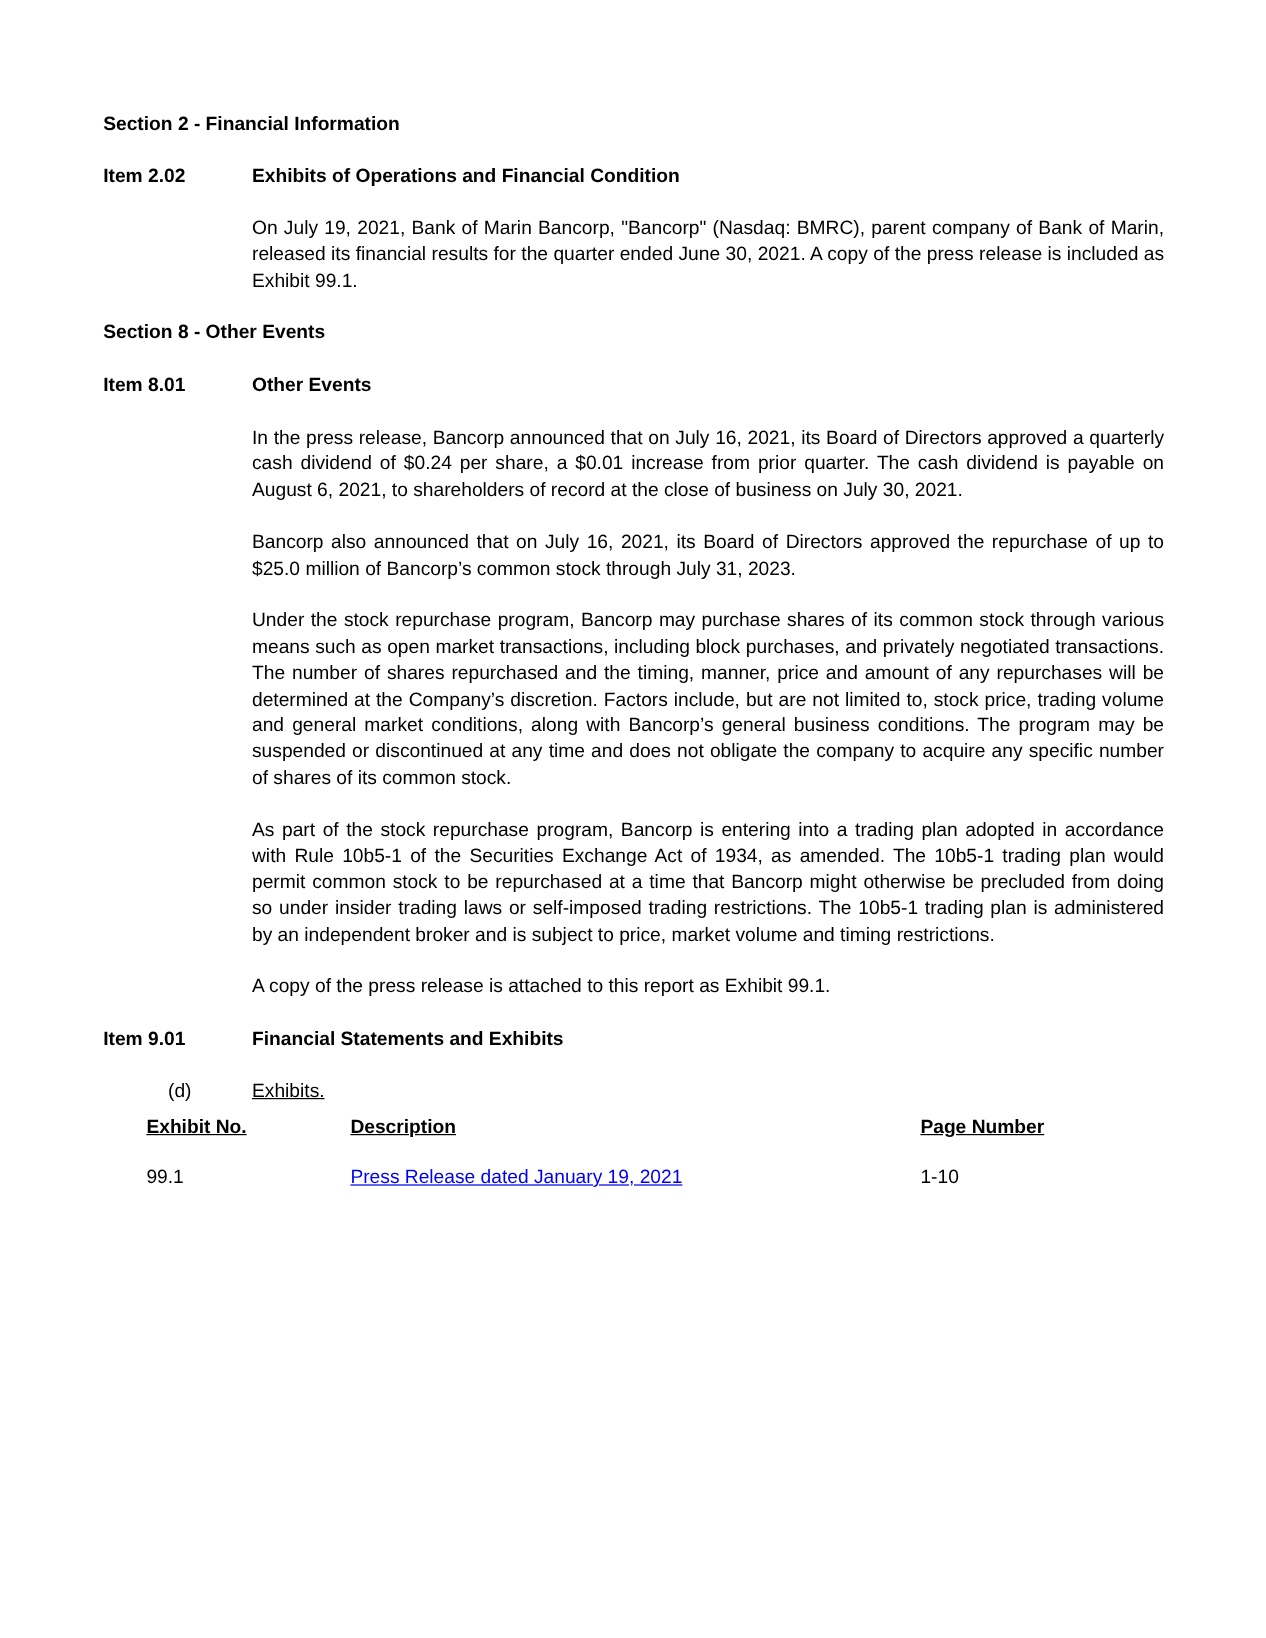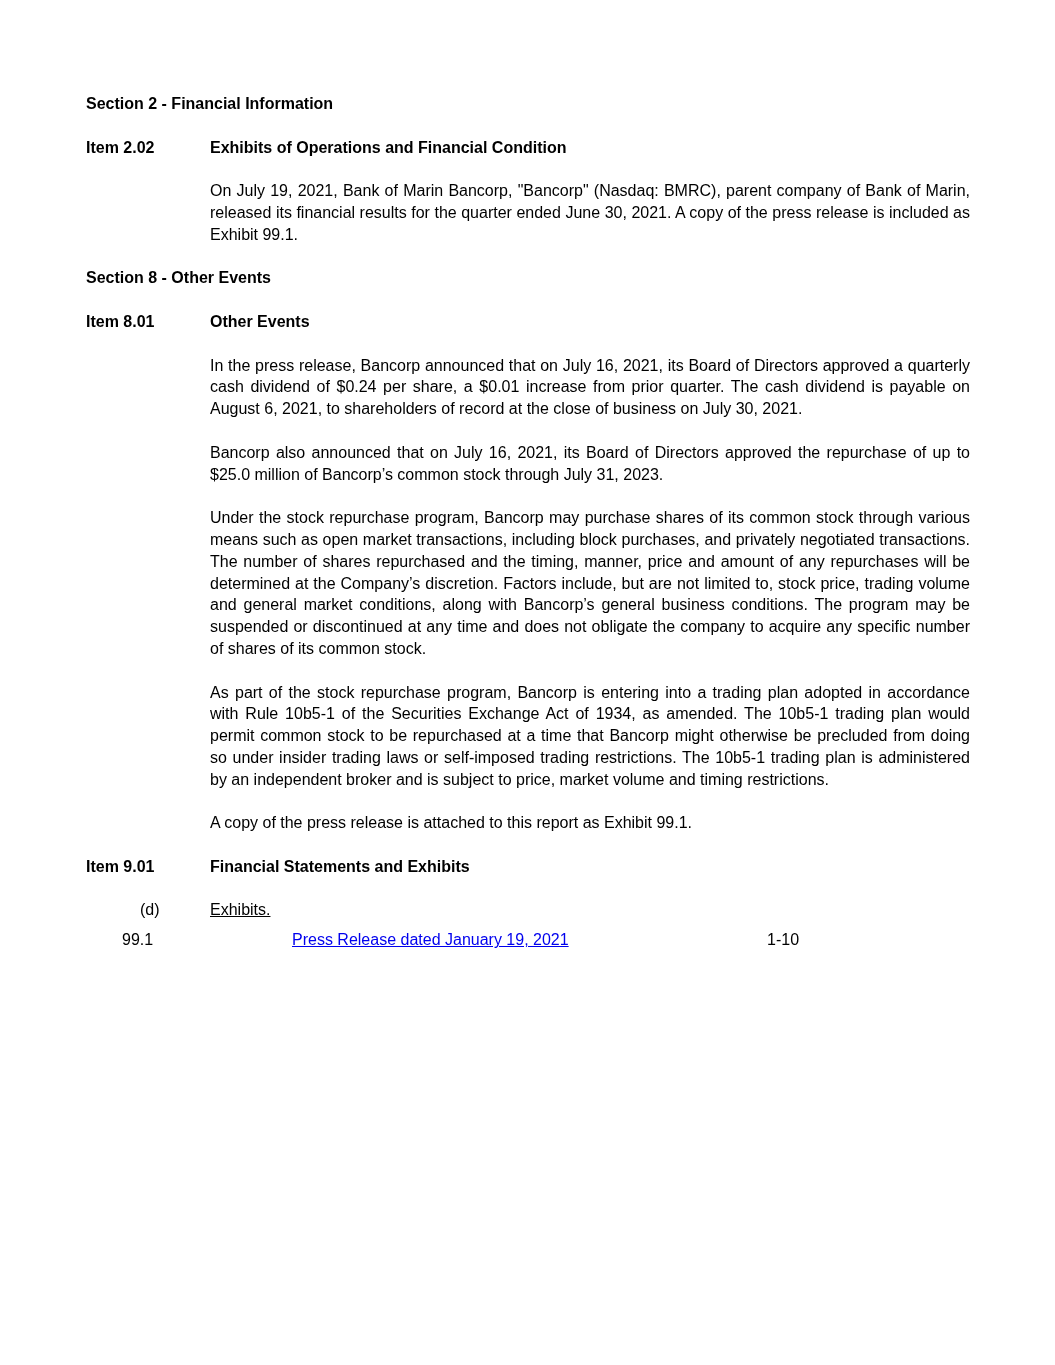--- a/index.html
+++ b/index.html
@@ -106,20 +106,25 @@
     <div class="item-number">Item 9.01</div>
     <div class="item-title">Financial Statements and Exhibits</div>
   </div>
 
   <div class="exhibits-d-row">
     <div class="exhibits-marker">(d)</div>
     <div class="exhibits-label">Exhibits.</div>
   </div>
 
   <div class="exhibits-table">
+    <div class="exhibits-header-row">
+      <div class="exhibits-header-cell"><span>Exhibit No.</span></div>
+      <div class="exhibits-header-cell"><span>Description</span></div>
+      <div class="exhibits-header-cell"><span>Page Number</span></div>
+    </div>
     <div class="exhibits-data-row">
       <div>99.1</div>
       <div><a class="exhibit-link">Press Release dated January 19, 2021</a></div>
       <div>1-10</div>
     </div>
   </div>
 
 </div>
 
 </body></html>

